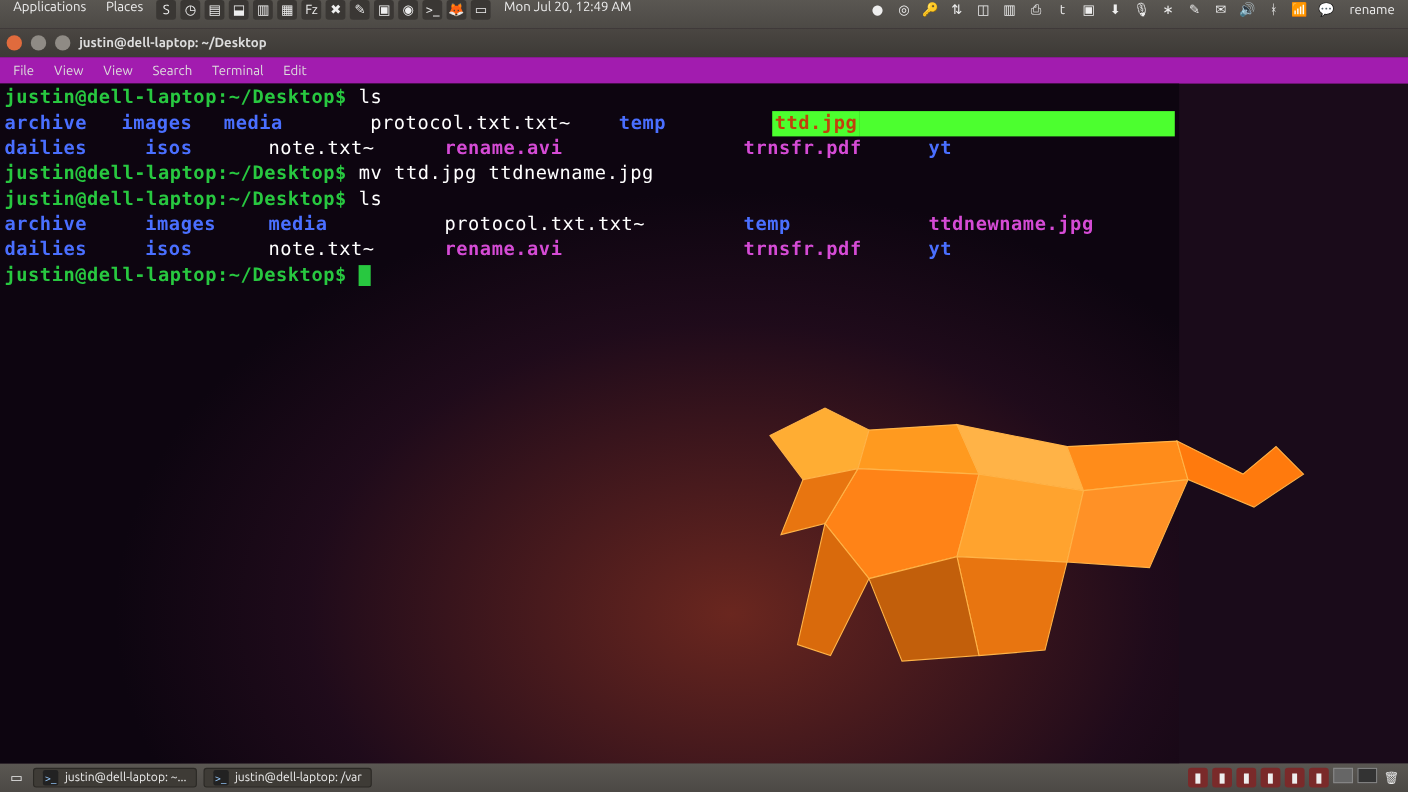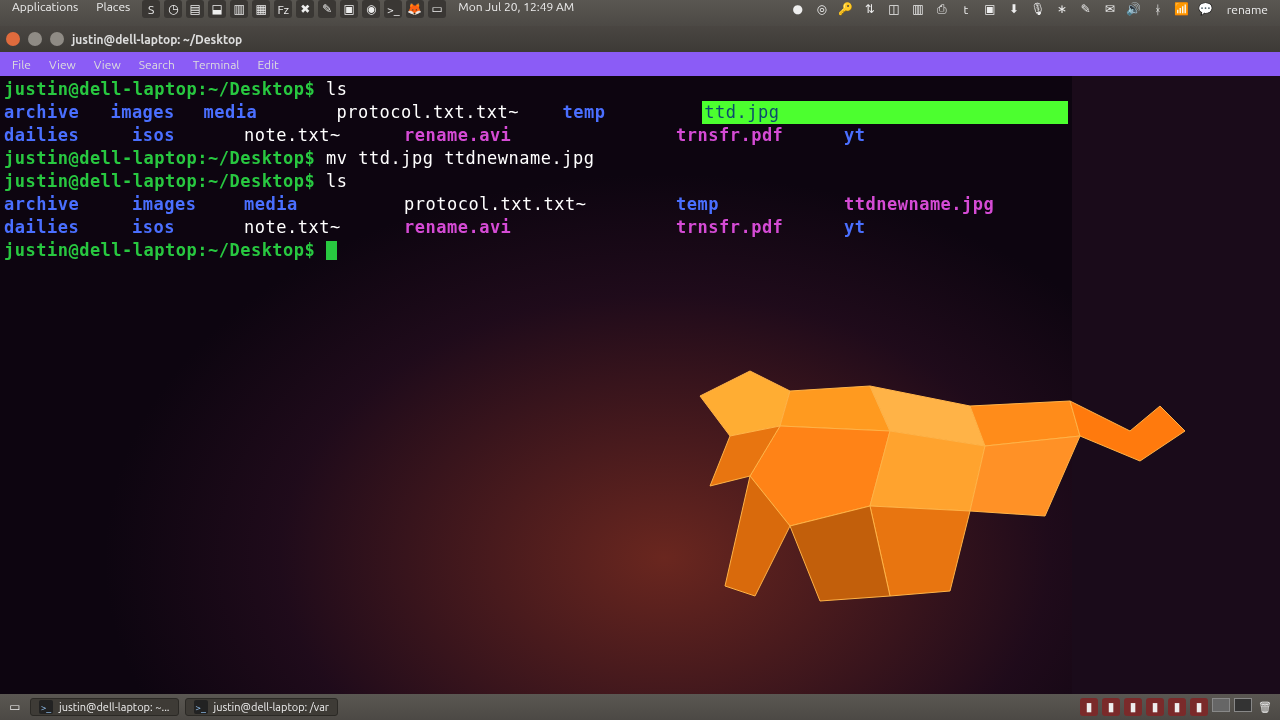--- a/index.html
+++ b/index.html
@@ -11,32 +11,32 @@
   .tray-icon { width: 18px; height: 18px; display:flex; align-items:center; justify-content:center; font-size:12px; border-radius:3px;}
   .clock { padding: 0 6px; white-space: nowrap; }
   
   .ql { display:flex; gap:4px; }
   .ql .tray-icon { background:#3a3734; }
   
   .window-titlebar { height: 26px; background: linear-gradient(#4a4642,#3d3a36); display:flex; align-items:center; padding:0 6px; color:#ddd; font-size:12px; font-weight:bold; gap:6px;}
   .win-btn { width:14px; height:14px; border-radius:50%; display:inline-block; margin-right:2px;}
   .win-close{background:#e06b3d;} .win-min{background:#8f8b85;} .win-max{background:#8f8b85;}
   
-  .menu-bar { height: 24px; background:#8b5cf6; display:flex; align-items:center; padding:0 4px; color:#ddd; font-size:12px; gap:2px;}
+  .menu-bar { height: 24px; background:#a21caf; display:flex; align-items:center; padding:0 4px; color:#ddd; font-size:12px; gap:2px;}
   .menu-bar .m { padding:2px 8px; cursor:pointer;}
   
   .terminal-wrap { position: relative; width: 1072px; height: calc(720px - 26px - 26px - 24px - 26px); background: radial-gradient(ellipse 700px 480px at 62% 78%, rgba(255,90,40,0.35), rgba(60,10,30,0.15) 55%, #0d0510 80%); }
   .terminal { position:absolute; inset:0; font-family: "DejaVu Sans Mono","Liberation Mono",monospace; font-size:17px; line-height:23px; letter-spacing:0.5px; color:#00f03c; padding:2px 4px; white-space:pre; }
   .term-line { display:flex; }
   .prompt { color:#28c840; font-weight:bold; }
   .cmd   { color:#ffffff; }
   .dir   { color:#4a6fff; font-weight:bold; }
   .file  { color:#d54bd5; font-weight:bold; }
   .plain { color:#ffffff; }
-  .selected { background:#4cff2f; color:#0c4a6e; padding:0 2px; font-weight:normal;text-align:right;}
+  .selected { background:#4cff2f; color:#c2410c; padding:0 2px; font-weight:bold;text-align:right;}
   .selected-rest{ background:#4cff2f; flex:1;}
   .cursor { display:inline-block; width:11px; height:19px; background:#28c840; margin-top:2px;}
   
   .ls-row span{ display:inline-block;}
   .c1{width:128px;} .c2{width:112px;} .c3{width:160px;} .c4{width:272px;} .c5{width:168px;} .c6{min-width:90px;}
   
   .cheetah { position:absolute; left:640px; top:260px; width:560px; height:300px; pointer-events:none; }
   
   .bottom-panel{ height:26px; background:linear-gradient(#5a5752,#4c4945); display:flex; align-items:center; color:#eee; font-size:11px; padding:0 6px; gap:6px;}
   .task-btn{ display:flex; align-items:center; gap:6px; background:#3e3b36; border:1px solid #2b2925; padding:1px 8px; border-radius:3px; max-width:190px; overflow:hidden; white-space:nowrap; cursor:pointer;}

